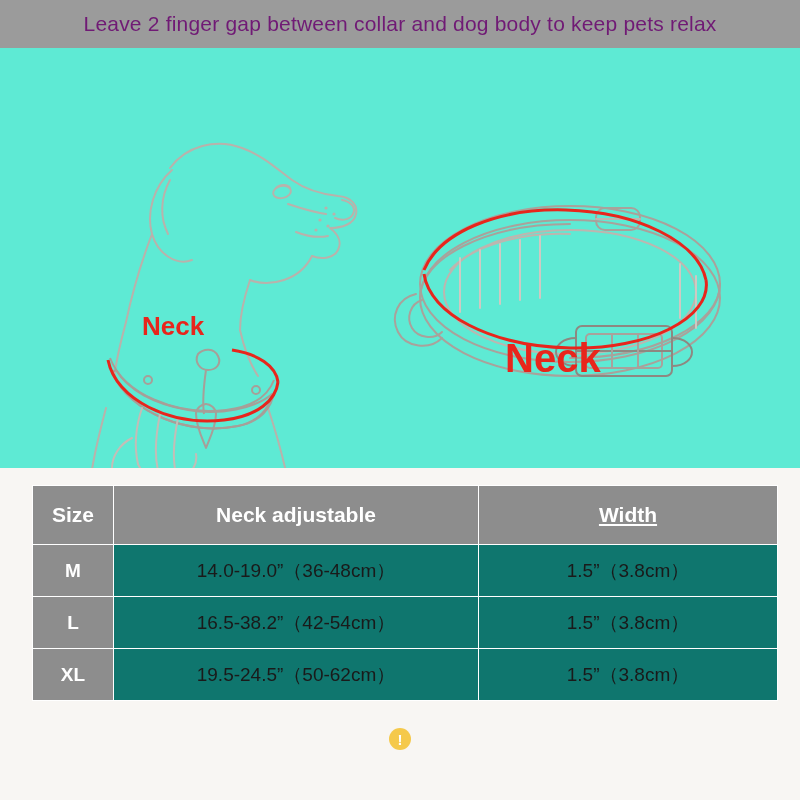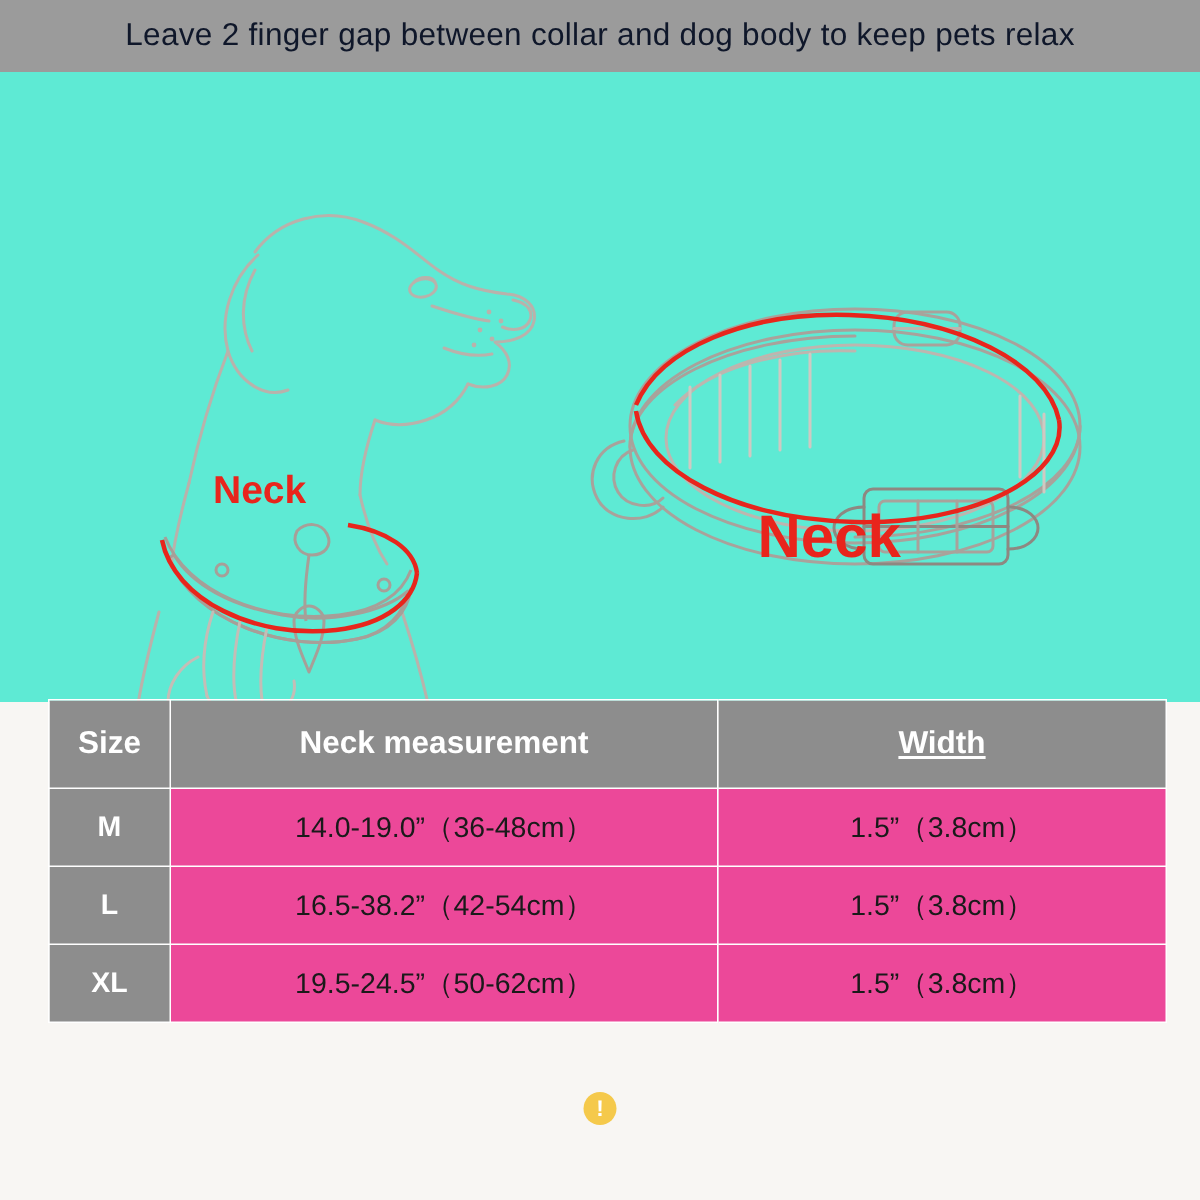--- a/index.html
+++ b/index.html
@@ -18,21 +18,21 @@
     width: 800px;
     height: 800px;
     background: #f8f6f3;
     display: flex;
     flex-direction: column;
   }
   
   .banner {
     height: 48px;
     background: #9b9b9b;
-    color: #0f172a;
+    color: #701a75;
     display: flex;
     align-items: center;
     justify-content: center;
     font-size: 21px;
     letter-spacing: 0.2px;
     flex: 0 0 auto;
   }
   
   .illus {
     position: relative;
@@ -67,21 +67,21 @@
   }
   .neck-label.right {
     left: 505px;
     top: 288px;
     font-size: 40px;
   }
   
   .table-wrap {
     position: absolute;
     left: 32px;
-    top: 466px;
+    top: 485px;
     width: 736px;
   }
   table.size-table {
     border-collapse: collapse;
     width: 736px;
     table-layout: fixed;
   }
   table.size-table th,
   table.size-table td {
     border: 1px solid #ffffff;
@@ -99,21 +99,21 @@
   table.size-table thead th.col-size { width: 78px; }
   table.size-table thead th.col-neck { width: 362px; }
   table.size-table thead th.col-width { width: 296px; text-decoration: underline; }
   table.size-table tbody td.cell-size {
     background: #8d8d8d;
     color: #ffffff;
     font-weight: bold;
     height: 49px;
   }
   table.size-table tbody td.cell-val {
-    background: #ec4899;
+    background: #0f766e;
     height: 49px;
   }
   
   .note {
     position: absolute;
     left: 0;
     top: 728px;
     width: 800px;
     display: flex;
     align-items: center;
@@ -257,21 +257,21 @@
     </div>
     <div class="neck-label right">Neck</div>
 
   </div>
 
   <div class="table-wrap">
     <table class="size-table">
       <thead>
         <tr>
           <th class="col-size">Size</th>
-          <th class="col-neck">Neck measurement</th>
+          <th class="col-neck">Neck adjustable</th>
           <th class="col-width">Width</th>
         </tr>
       </thead>
       <tbody>
         <tr>
           <td class="cell-size">M</td>
           <td class="cell-val">14.0-19.0”（36-48cm）</td>
           <td class="cell-val">1.5”（3.8cm）</td>
         </tr>
         <tr>

